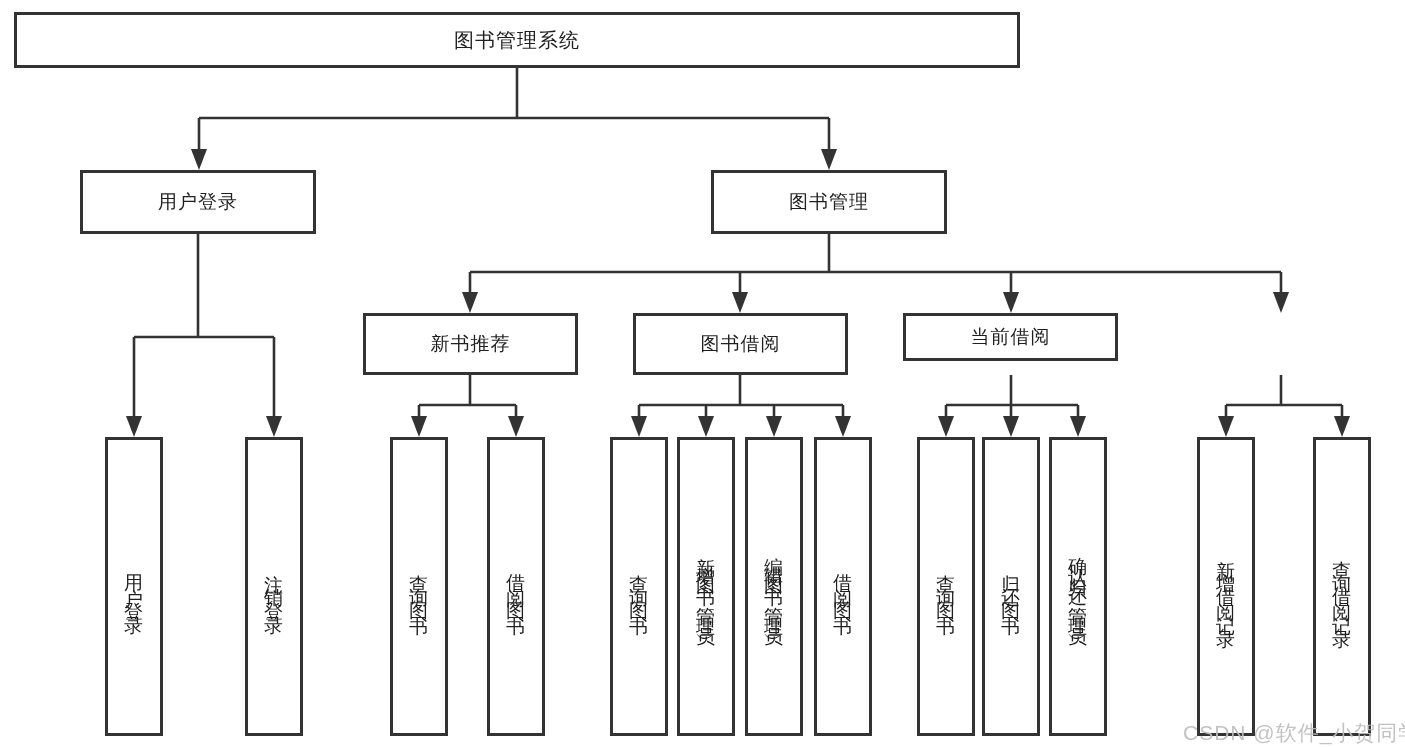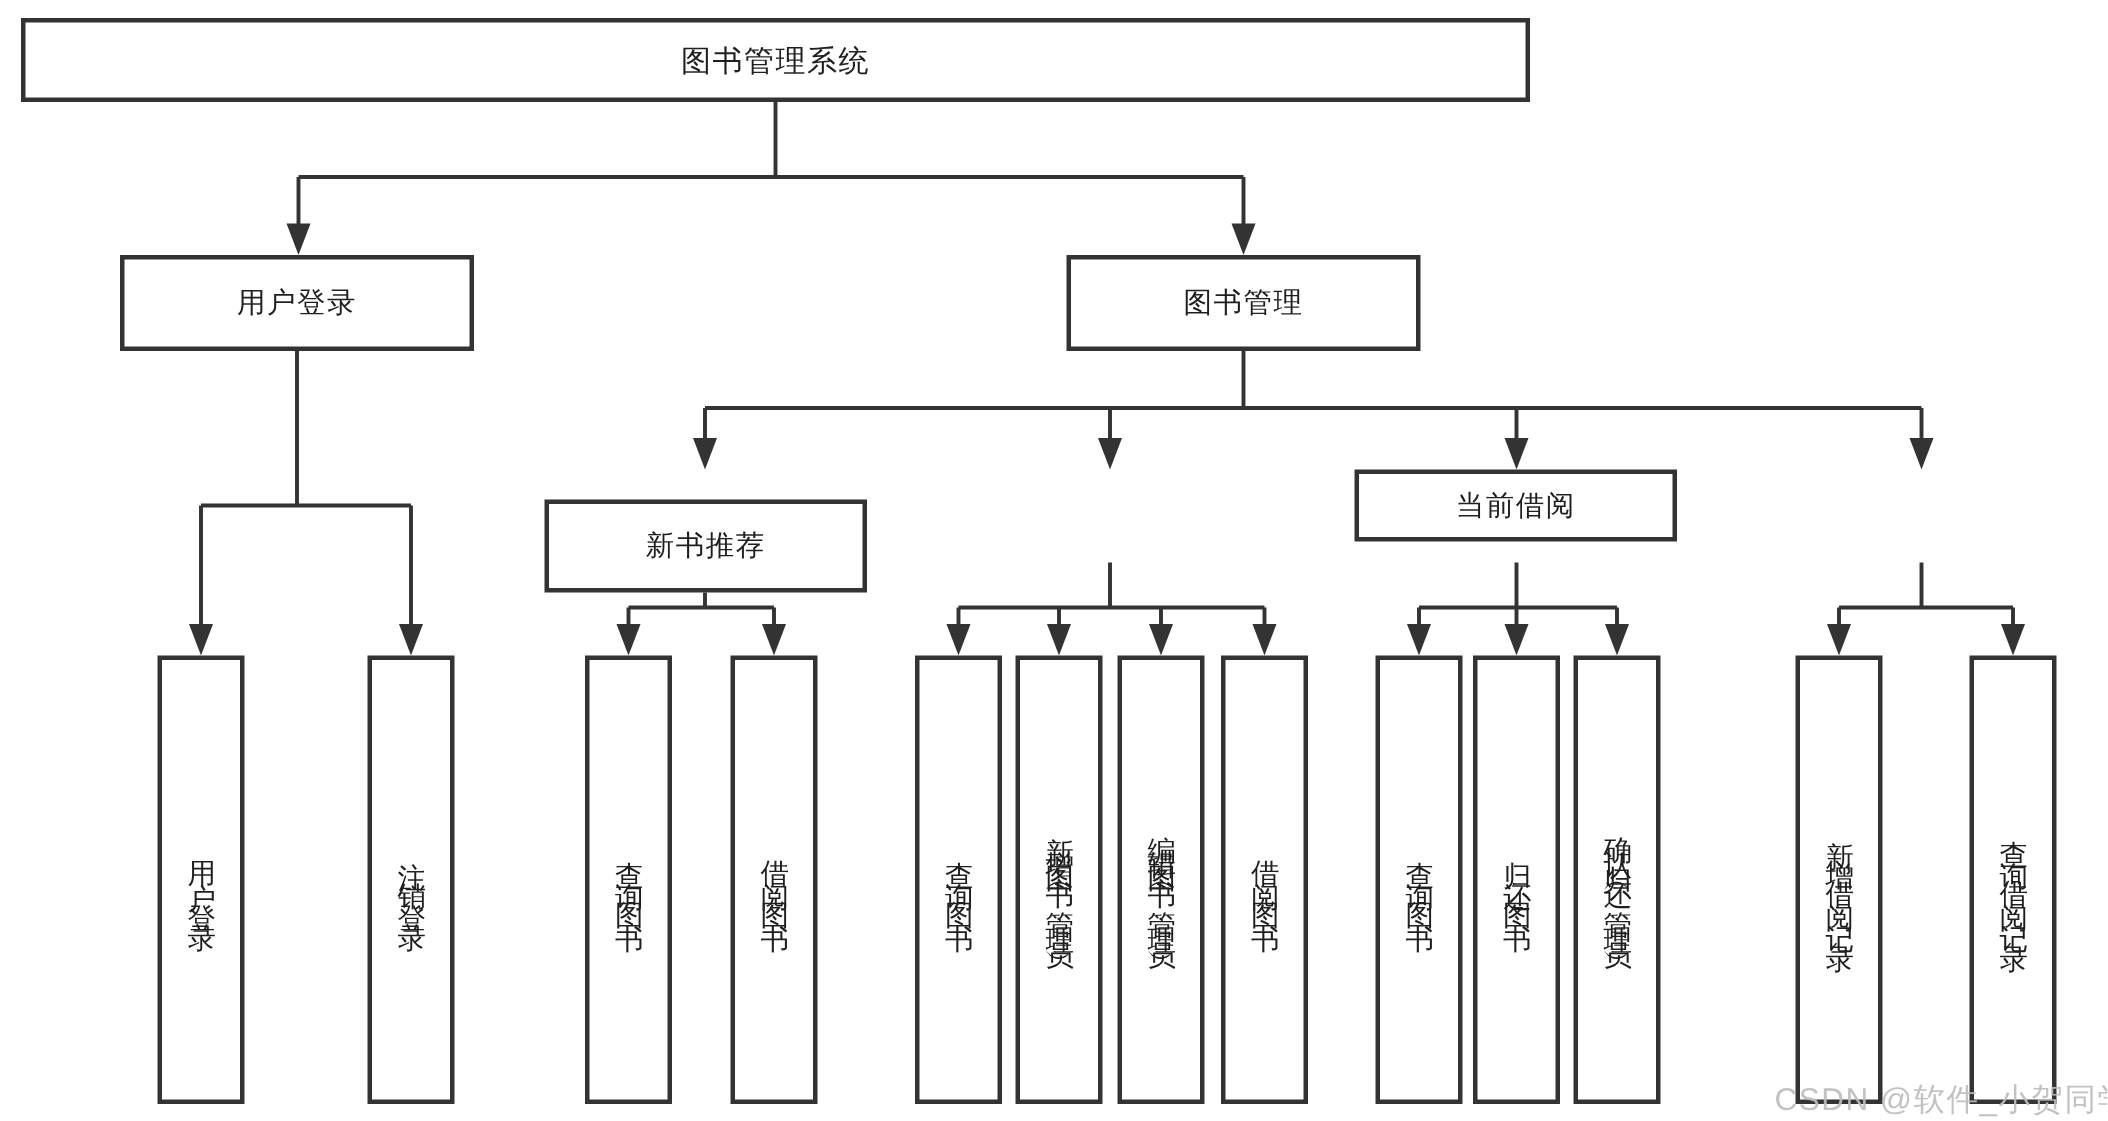--- a/index.html
+++ b/index.html
@@ -37,21 +37,21 @@
     font-size:19px;
     letter-spacing:14px;
     line-height:1;
     white-space:nowrap;
   }
   .vbox.tight span{letter-spacing:10px;}
   
   .n-root{left:14px;top:12px;width:1006px;height:56px;}
   .n-user-login{left:80px;top:170px;width:236px;height:64px;}
   .n-book-mgmt{left:711px;top:170px;width:236px;height:64px;text-align:center;}
-  .n-newbook{left:363px;top:313px;width:215px;height:62px;margin-top:20px;}
+  .n-newbook{left:363px;top:313px;width:215px;height:62px;}
   .n-bookborrow{left:633px;top:313px;width:215px;height:62px;}
   .n-curborrow{left:903px;top:313px;width:215px;height:48px;}
   .n-borrowrec{left:1173px;top:313px;width:215px;height:62px;}
   .leaf{top:437px;width:58px;height:299px;}
   .l-userlogin{left:105px;}
   .l-logout{left:245px;}
   .l-query1{left:390px;}
   .l-borrow1{left:487px;}
   .l-query2{left:610px;}
   .l-addbook{left:677px;}
@@ -125,20 +125,23 @@
   <div class="node hbox n-user-login">
     <span>用户登录</span>
   </div>
   <div class="node hbox n-book-mgmt">
     <span>图书管理</span>
   </div>
 
   <div class="node hbox n-newbook">
     <span>新书推荐</span>
   </div>
+  <div class="node hbox n-bookborrow">
+    <span>图书借阅</span>
+  </div>
   <div class="node hbox n-curborrow">
     <span>当前借阅</span>
   </div>
 
   <div class="node vbox leaf l-userlogin">
     <span>用户登录</span>
   </div>
   <div class="node vbox leaf l-logout">
     <span>注销登录</span>
   </div>

